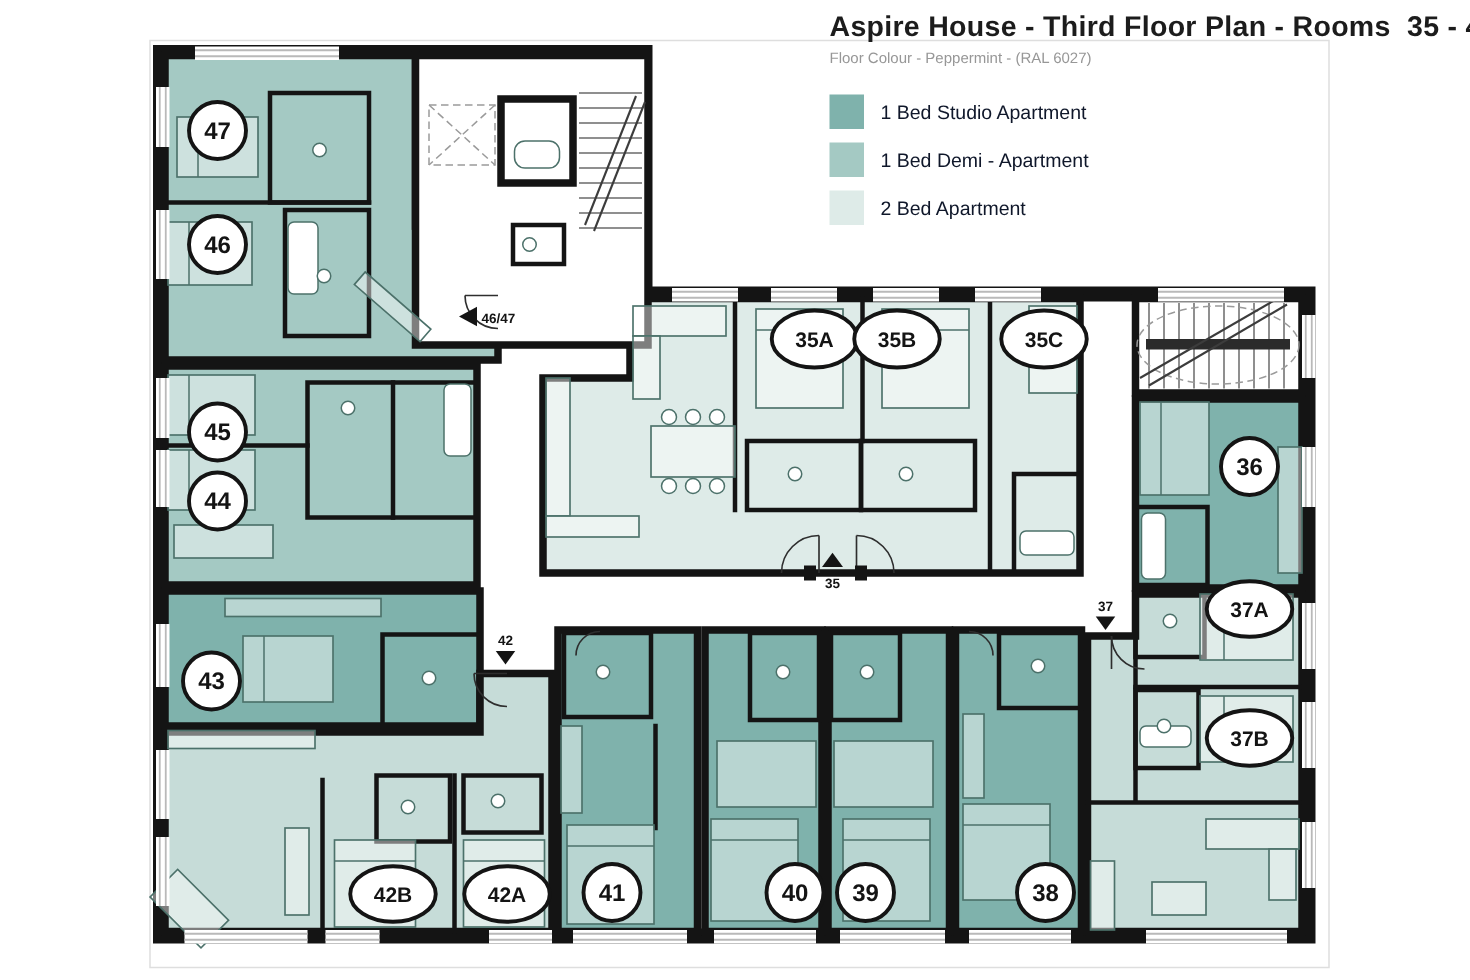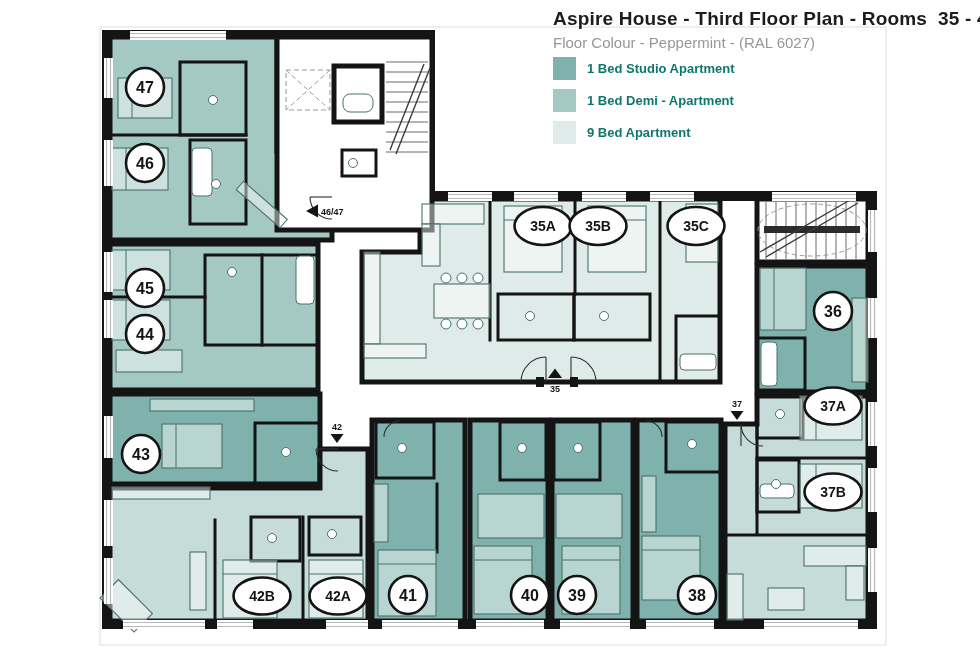--- a/index.html
+++ b/index.html
@@ -2,24 +2,24 @@
 <html><head>
 <meta charset="utf-8">
 <style>
   html,body{margin:0;padding:0;background:#fff;width:980px;height:653px;overflow:hidden;
     font-family:"Liberation Sans",sans-serif;}
   .page{position:relative;width:980px;height:653px;background:#fff;}
   .plan-svg{position:absolute;left:0;top:0;}
   
   .legend-panel{position:absolute;left:553px;top:8px;width:420px;}
   .lg-title{font-size:19px;font-weight:700;color:#1c1c1c;letter-spacing:.2px;white-space:pre;}
-  .lg-sub{font-size:15px;color:#979797;margin-top:4px;margin-bottom:6px;}
+  .lg-sub{font-size:10px;color:#979797;margin-top:4px;margin-bottom:18px;}
   .lg-row{display:flex;align-items:center;margin-bottom:9px;}
   .sw{width:23px;height:23px;margin-right:11px;flex:0 0 auto;}
-  .lg-label{font-size:13px;font-weight:700;color:#0f766e;}
+  .lg-label{font-size:13px;font-weight:400;color:#0f172a;}
   
   .ext{fill:#ffffff;stroke:#141414;stroke-width:10;stroke-linejoin:miter;}
   .apt{stroke:#141414;stroke-width:5;stroke-linejoin:miter;}
   .white-room{fill:#ffffff;stroke:#141414;stroke-width:5;}
   .w3{stroke:#141414;stroke-width:3;fill:none;stroke-linecap:square;}
   .bath{fill:none;stroke:#141414;stroke-width:3;}
   .furn{fill:rgba(255,255,255,.45);stroke:#4c716a;stroke-width:1.1;}
   .fline{stroke:#4c716a;stroke-width:1;fill:none;}
   .fix{fill:#ffffff;stroke:#4c716a;stroke-width:1;}
   .door{fill:none;stroke:#2e2e2e;stroke-width:1.1;}
@@ -427,16 +427,16 @@
     <div class="lg-row">
       <span class="sw" style="background: rgb(127, 178, 172);"></span>
       <span class="lg-label">1 Bed Studio Apartment</span>
     </div>
     <div class="lg-row">
       <span class="sw" style="background: rgb(164, 201, 195);"></span>
       <span class="lg-label">1 Bed Demi - Apartment</span>
     </div>
     <div class="lg-row">
       <span class="sw" style="background: rgb(222, 235, 232);"></span>
-      <span class="lg-label">9 Bed Apartment</span>
+      <span class="lg-label">2 Bed Apartment</span>
     </div>
   </div>
 </div>
 
 </body></html>

